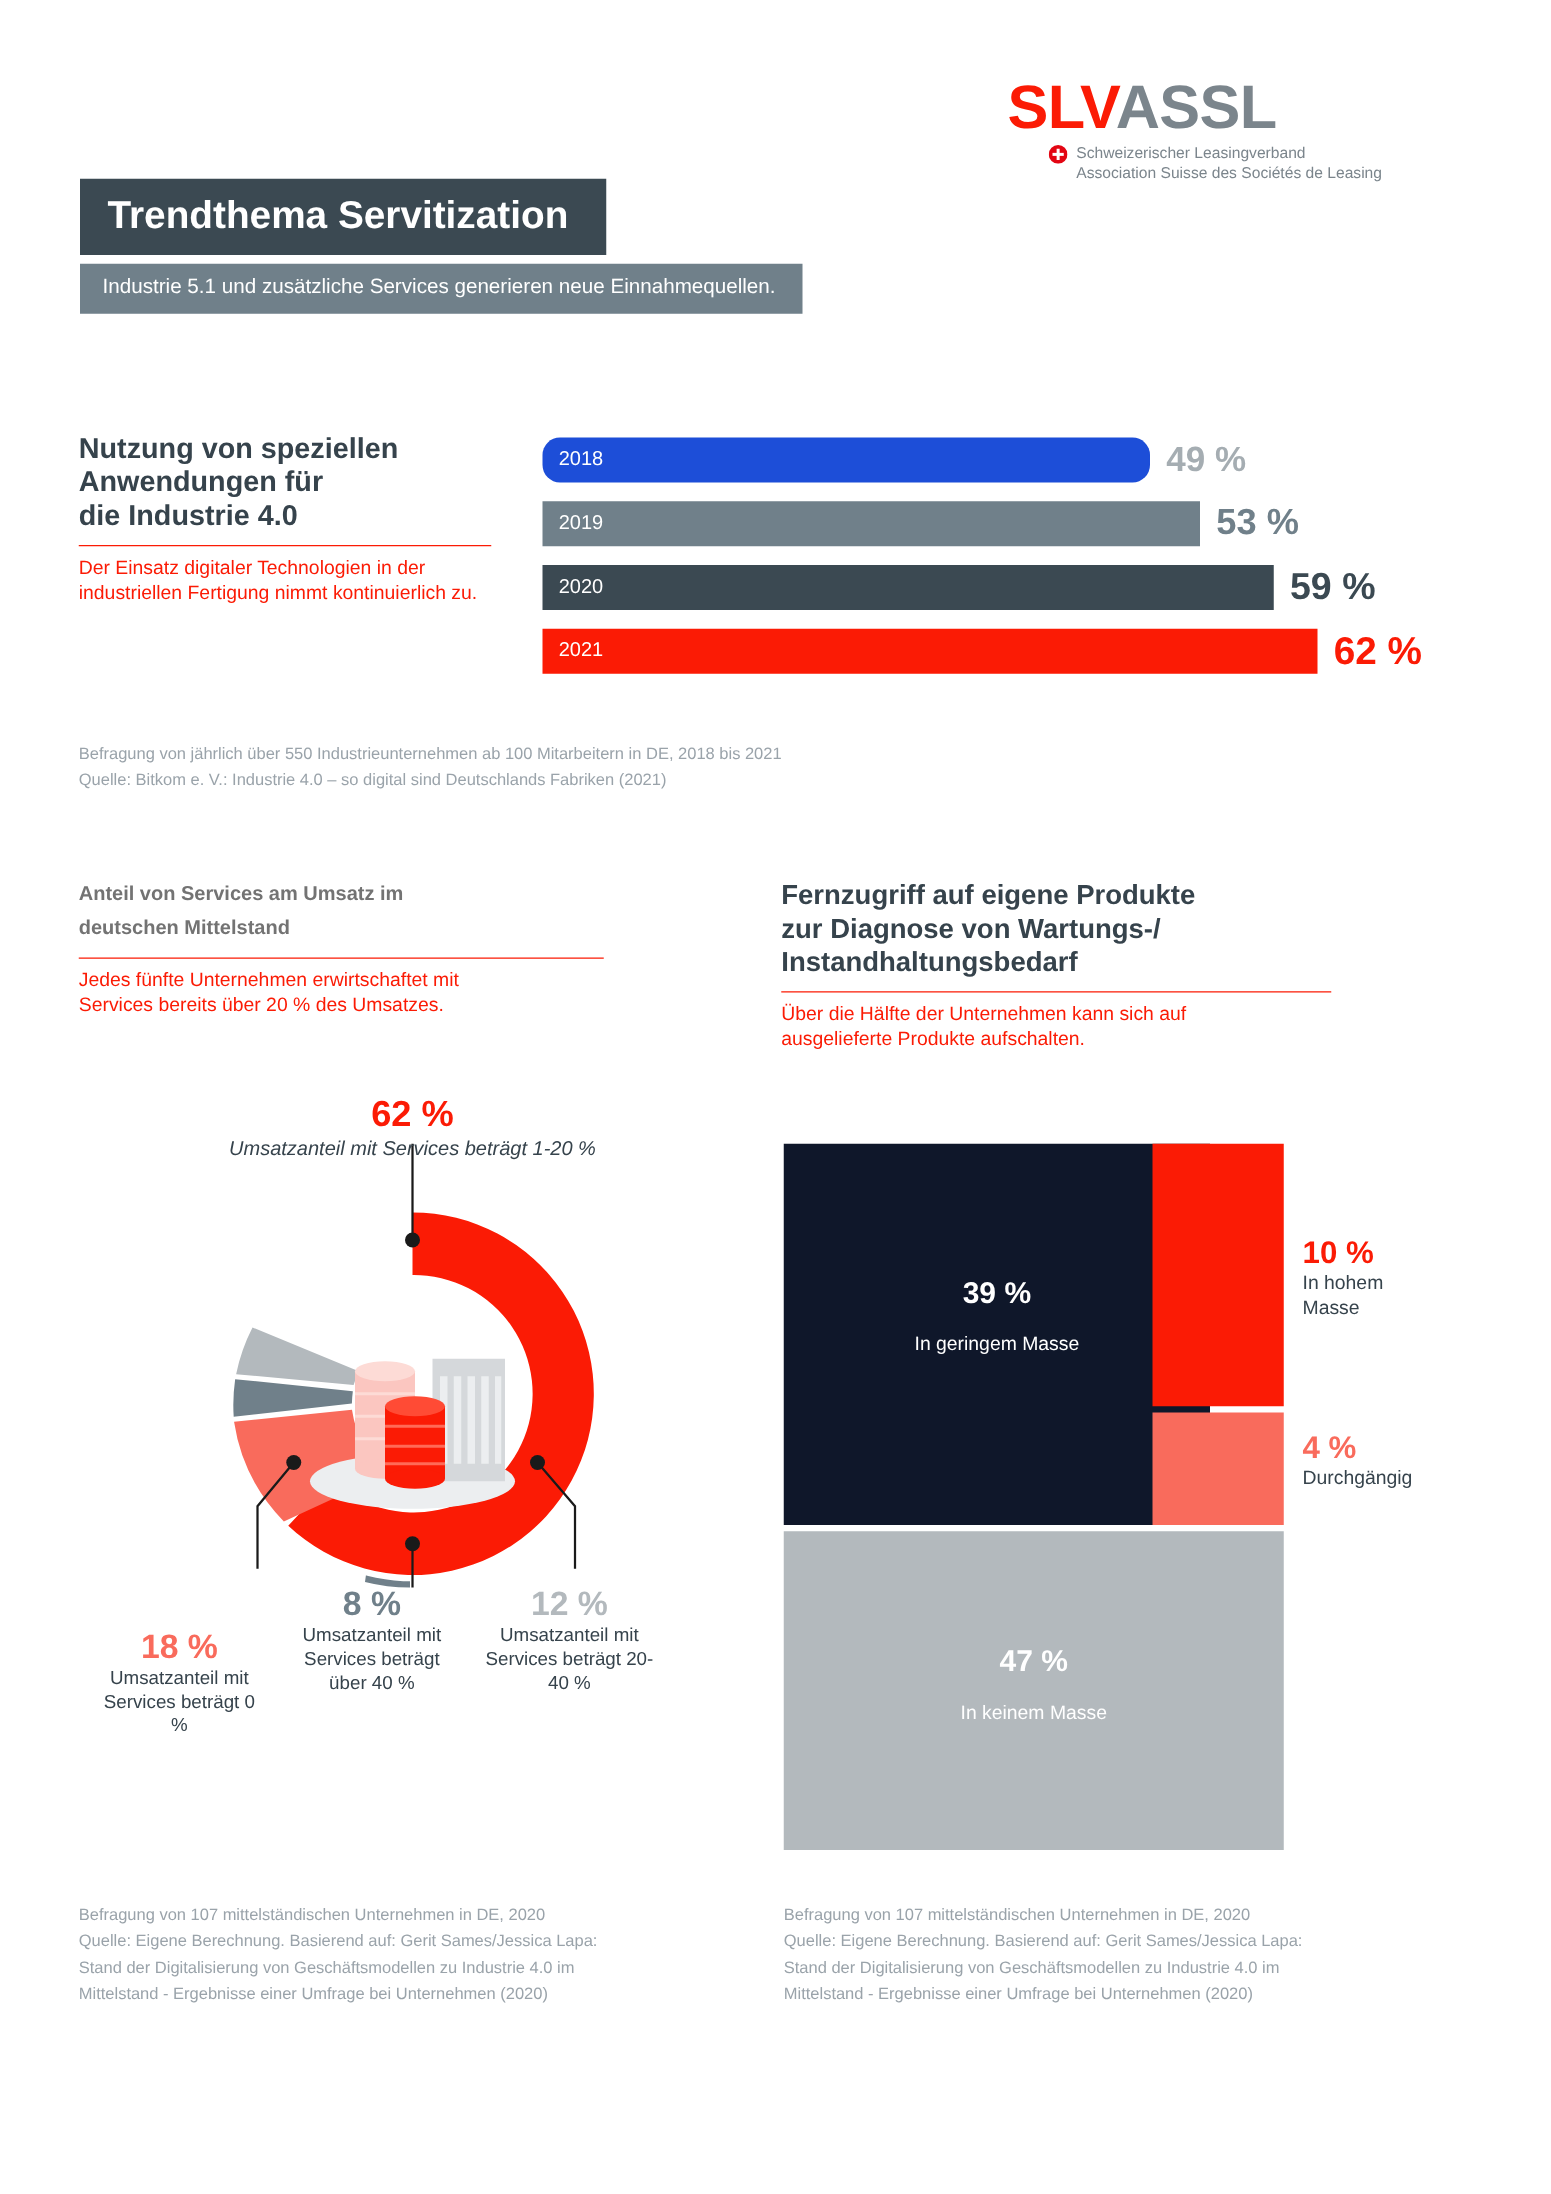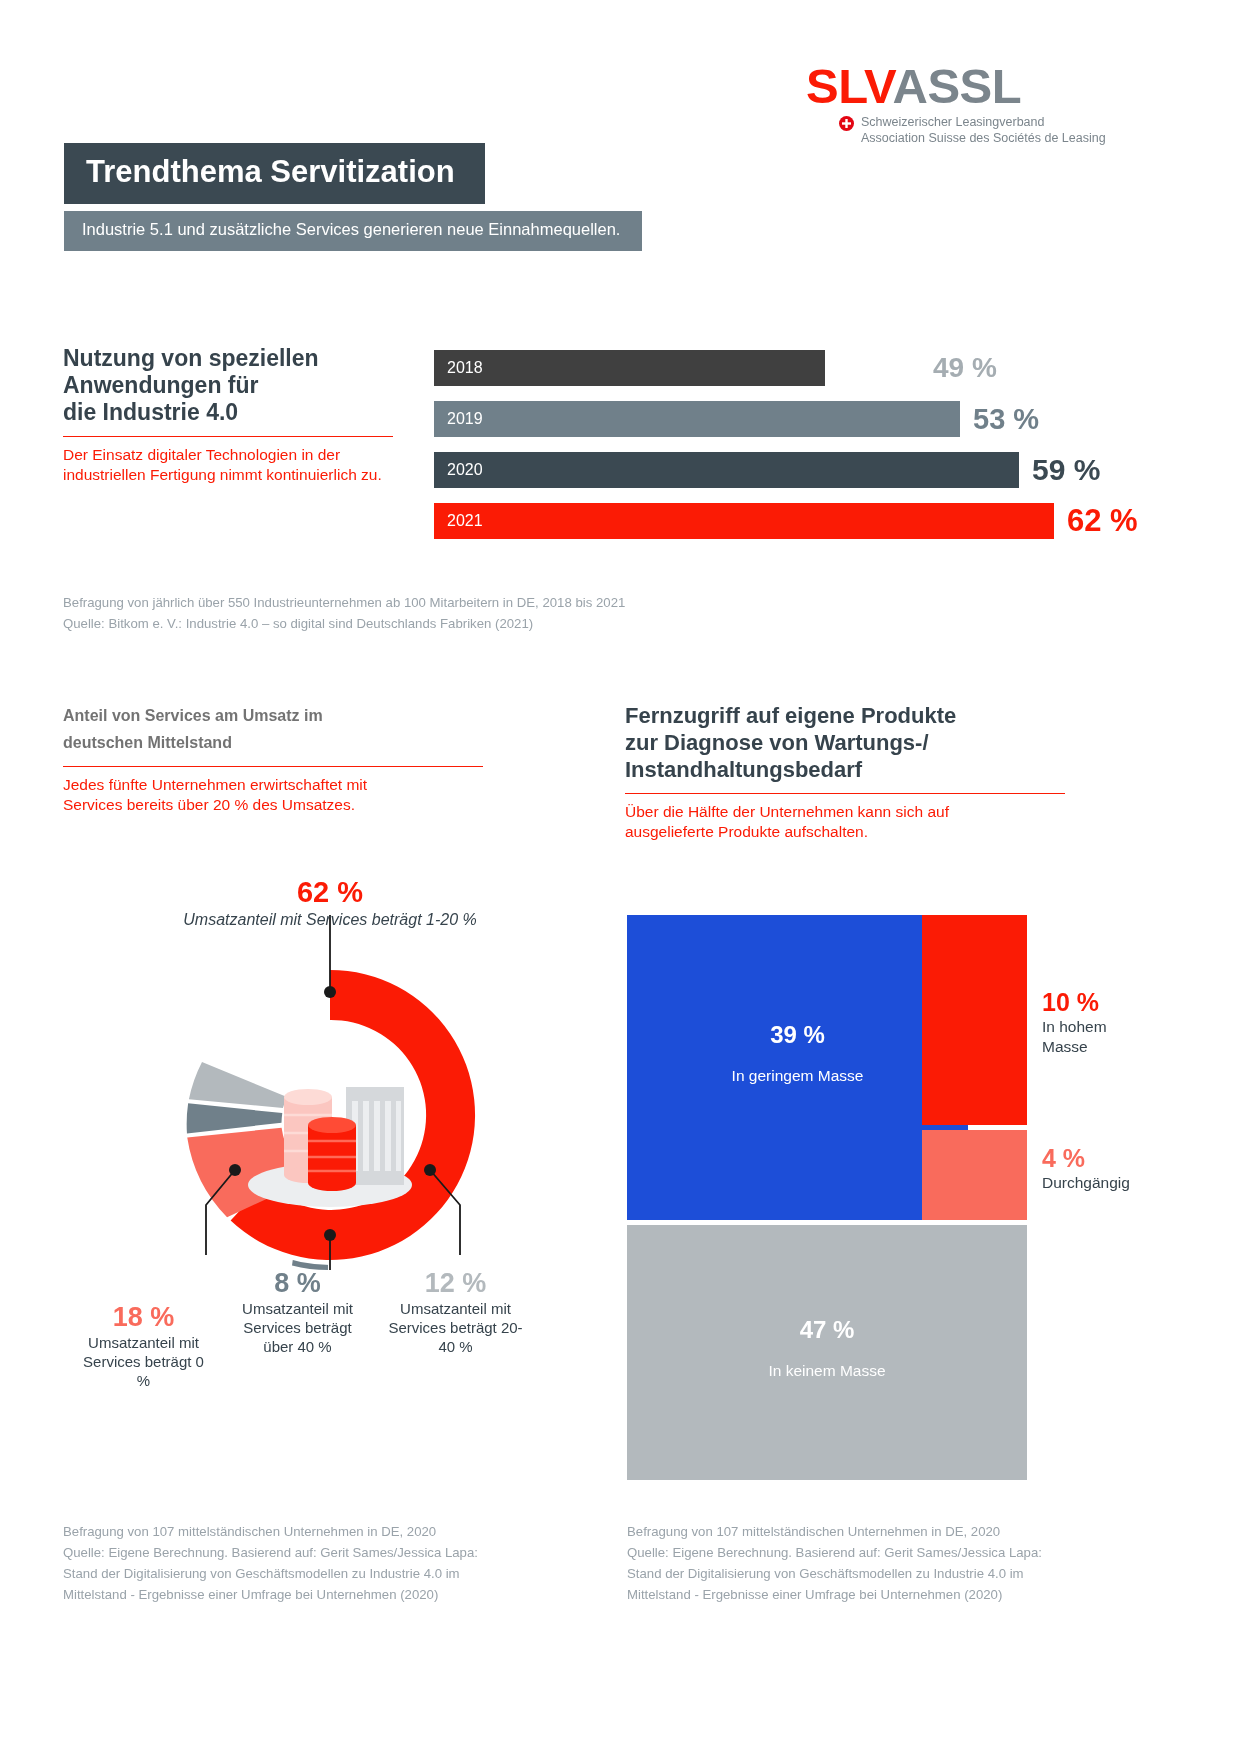--- a/index.html
+++ b/index.html
@@ -297,21 +297,21 @@
       <div>Anwendungen für</div>
       <div>die Industrie 4.0</div>
     </div>
     <hr class="red-rule">
     <div class="sub">Der Einsatz digitaler Technologien in der industriellen Fertigung nimmt kontinuierlich zu.</div>
   </div>
 
   <div id="bars-plot">
 
     <div class="bar-row">
-      <div class="bar" style="width:391px;background:#404040;">
+      <div class="bar" style="width:486px;background:#1d4ed8;border-radius:14px;">
         <span class="bar-year">2018</span>
       </div>
       <div class="bar-value" style="left:499px;font-size:28px;color:#a5adb2;">49 %</div>
     </div>
 
     <div class="bar-row">
       <div class="bar" style="width:526px;background:#70808a;">
         <span class="bar-year">2019</span>
       </div>
       <div class="bar-value" style="left:539px;font-size:29px;color:#70808a;">53 %</div>
@@ -481,21 +481,21 @@
   </div>
   <hr class="red-rule">
   <div class="sub">
     <div>Über die Hälfte der Unternehmen kann sich auf</div>
     <div>ausgelieferte Produkte aufschalten.</div>
   </div>
 </div>
 
 <div id="mekko-wrap">
 
-  <div class="mk" style="left:0px;top:0px;width:341px;height:305px;background:#1d4ed8;">
+  <div class="mk" style="left:0px;top:0px;width:341px;height:305px;background:#0f172a;">
     <div class="mk-inner" style="top:105px;">
       <div class="v">39 %</div>
       <div class="l">In geringem Masse</div>
     </div>
   </div>
 
   <div class="mk" style="left:295px;top:0px;width:105px;height:210px;background:#fb1b05;"></div>
   <div class="mk-side" style="left:415px;top:72px;">
     <div class="v" style="color:#fb1b05;">10 %</div>
     <div class="l">In hohem</div>

